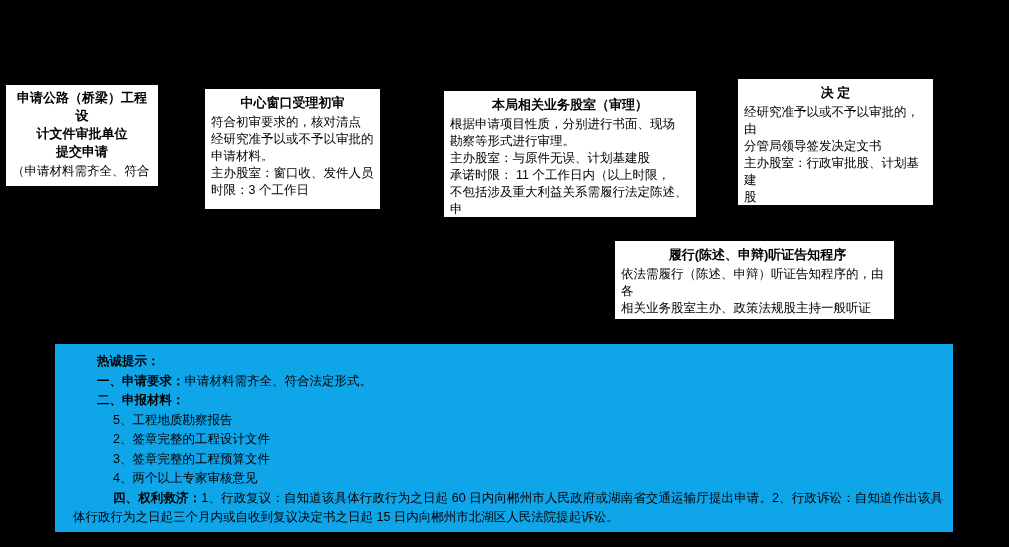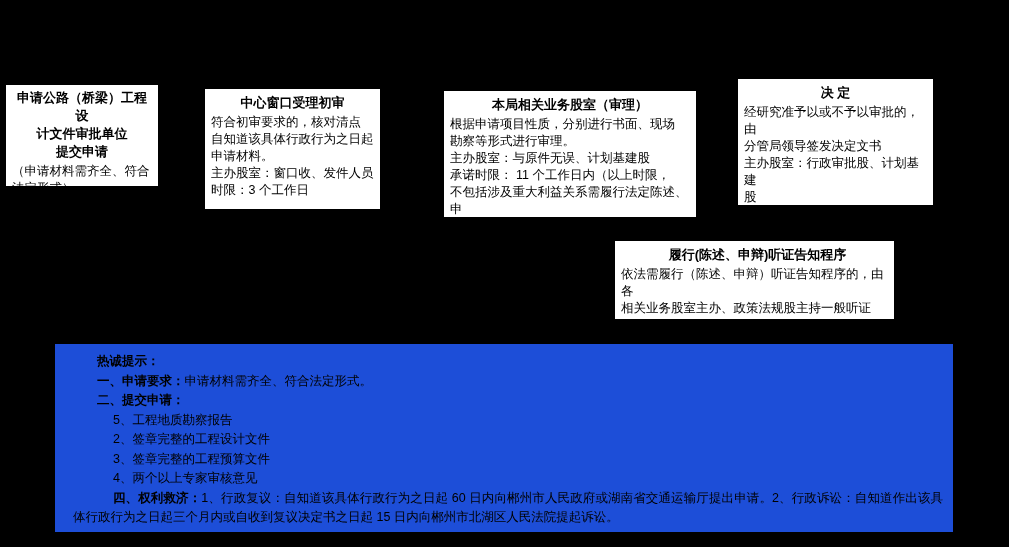--- a/index.html
+++ b/index.html
@@ -82,21 +82,21 @@
     width: 281px;
     height: 80px;
   }
   
   #tips {
     position: absolute;
     left: 54px;
     top: 343px;
     width: 900px;
     height: 190px;
-    background: #1d4ed8;
+    background: #0ea5e9;
     color: #000000;
     border: 1px solid #000000;
     box-sizing: border-box;
     padding: 8px 10px 6px 18px;
     font-size: 12.5px;
     line-height: 19.5px;
   }
   #tips .t-head {
     font-weight: bold;
     text-indent: 24px;
@@ -125,29 +125,28 @@
 <div id="canvas">
 
   <div class="box" id="box1">
     <div class="box-title">
       <span>申请公路（桥梁）工程设</span><br>
       <span>计文件审批单位</span><br>
       <span>提交申请</span>
     </div>
     <div class="box-body">
       <span class="ind">（申请材料需齐全、符合</span>
-      <span class="ind">法定形式）</span>
     </div>
   </div>
 
   <div class="box" id="box2">
     <div class="box-title">中心窗口受理初审</div>
     <div class="box-body">
       <span class="ind">符合初审要求的，核对清点</span>
-      <span class="ind">自知道该具体行政行为之日起</span>
+      <span class="ind">经研究准予以或不予以审批的</span>
       <span class="ind">申请材料。</span>
       <span class="ind">主办股室：窗口收、发件人员</span>
       <span class="ind">时限：3 个工作日</span>
     </div>
   </div>
 
   <div class="box" id="box3">
     <div class="box-title">本局相关业务股室（审理）</div>
     <div class="box-body">
       <span class="ind">根据申请项目性质，分别进行书面、现场</span>
@@ -175,21 +174,21 @@
     <div class="box-body">
       <span class="ind">依法需履行（陈述、申辩）听证告知程序的，由各</span>
       <span class="ind">相关业务股室主办、政策法规股主持一般听证会；</span>
       <span class="ind">重大听证会由局组织。</span>
     </div>
   </div>
 
   <div id="tips">
     <div class="t-head">热诚提示：</div>
     <div class="t-line"><b>一、申请要求：</b><span>申请材料需齐全、符合法定形式。</span></div>
-    <div class="t-line"><b>二、提交申请：</b></div>
+    <div class="t-line"><b>二、申报材料：</b></div>
     <div class="t-sub">5、工程地质勘察报告</div>
     <div class="t-sub">2、签章完整的工程设计文件</div>
     <div class="t-sub">3、签章完整的工程预算文件</div>
     <div class="t-sub">4、两个以上专家审核意见</div>
     <div class="t-para2"><b>四、权利救济：</b><span>1、行政复议：自知道该具体行政行为之日起 60 日内向郴州市人民政府或湖南省交通运输厅提出申请。2、行政诉讼：自知道作出该具体行政行为之日起三个月内或自收到复议决定书之日起 15 日内向郴州市北湖区人民法院提起诉讼。</span></div>
   </div>
 
 </div>
 
 </body></html>

